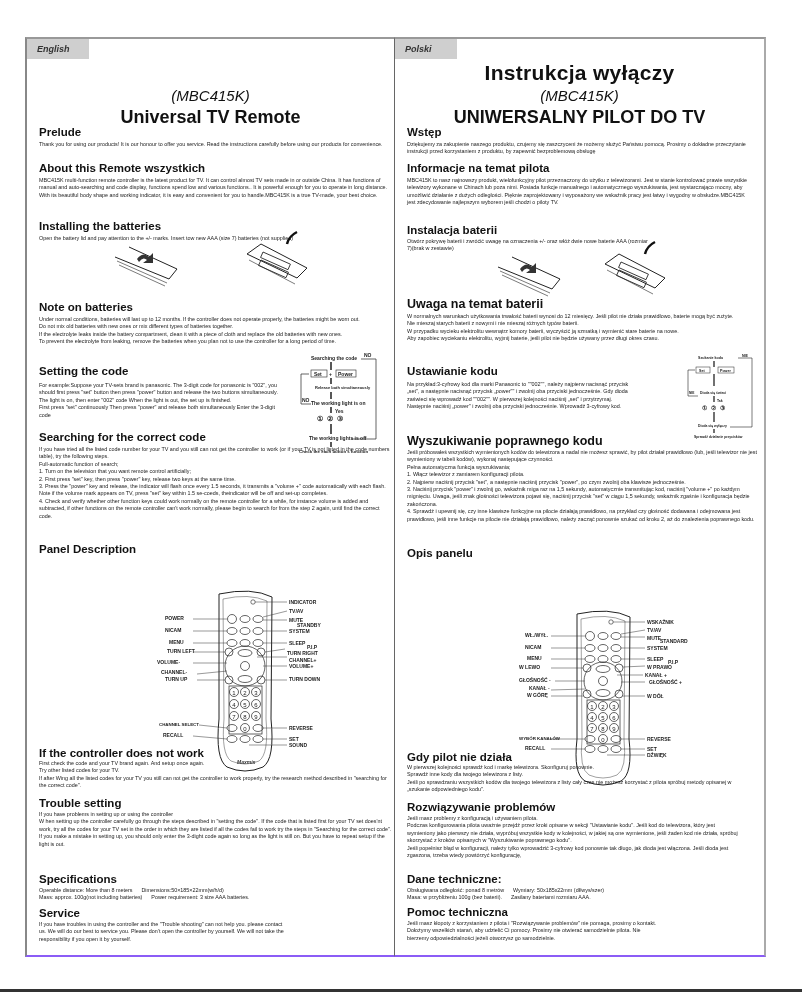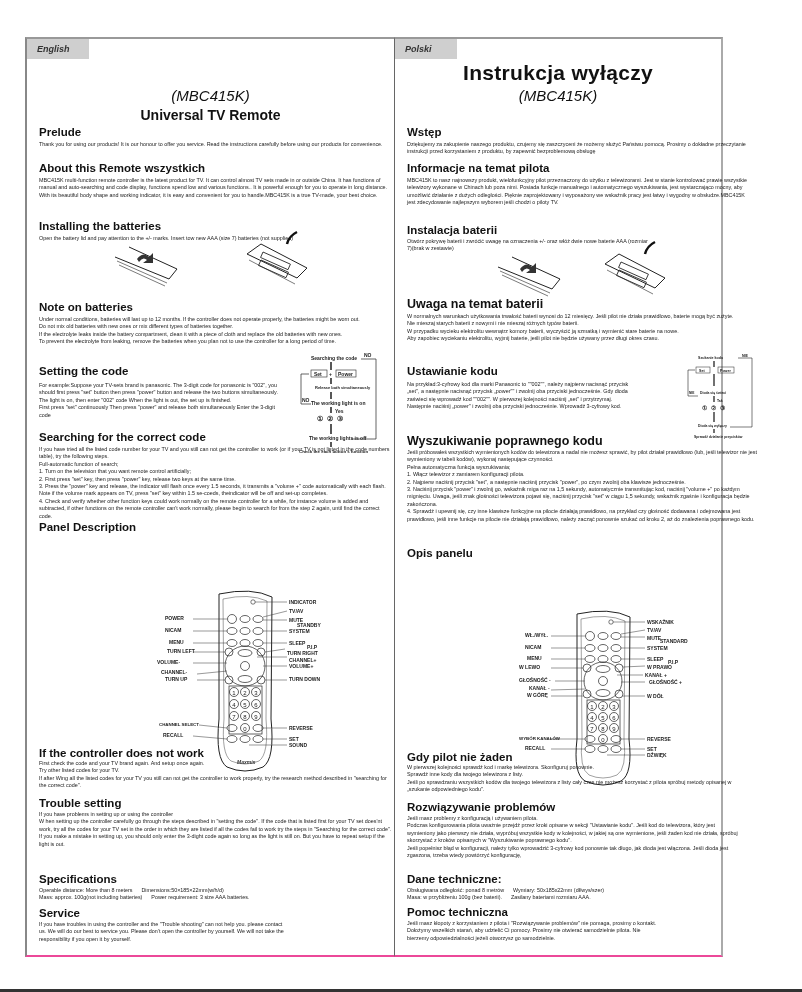--- a/index.html
+++ b/index.html
@@ -1,25 +1,25 @@
 <!DOCTYPE html>
 <html><head>
 <meta charset="utf-8">
 <style>
   html,body{margin:0;padding:0;background:#fff;}
   body{width:802px;height:992px;position:relative;overflow:hidden;font-family:"Liberation Sans",sans-serif;color:#111;}
-  .col{position:absolute;top:37px;height:920px;border-left:2px solid #888;border-top:2px solid #999;border-bottom:2px solid #ec4899;box-sizing:border-box;background:#fff;}
+  .col{position:absolute;top:37px;height:920px;border-left:2px solid #888;border-top:2px solid #999;border-bottom:2px solid #8b5cf6;box-sizing:border-box;background:#fff;}
   #col-en{left:25px;width:369px;}
-  #col-pl{left:394px;width:329px;border-right:2px solid #aaa;border-left:1px solid #666;}
+  #col-pl{left:394px;width:372px;border-right:2px solid #aaa;border-left:1px solid #666;}
   .lang-tab{position:absolute;top:0;left:0;background:#cfcfcf;font-weight:bold;font-style:italic;font-size:9px;color:#333;padding:5px 10px 5px 10px;width:42px;}
   .inner{position:absolute;left:12px;right:8px;}
   .title{position:absolute;left:0;right:0;text-align:center;font-weight:bold;}
   .t1{font-size:21px;letter-spacing:.3px;}
   .t2{font-size:15px;font-style:italic;font-weight:normal;}
-  .t3{font-size:14px;}
+  .t3{font-size:18px;}
   .h{position:absolute;font-weight:bold;font-size:11.5px;margin:0;text-align:center;}
   .h.big{font-size:12.5px;}
   .p{position:absolute;font-size:5.4px;line-height:7.4px;color:#222;margin:0;}
   .p div{white-space:normal;}
   svg{position:absolute;overflow:visible;}
   .lbl{font-family:"Liberation Sans",sans-serif;font-size:5px;fill:#222;font-weight:bold;}
   .bottom-rule{position:absolute;left:0;top:989px;width:802px;height:3px;background:#333;}
 </style>
 </head>
 <body>
@@ -79,21 +79,21 @@
     <div class="h" style="top:130px;">Searching for the correct code</div>
     <div class="p" style="top:145px;width:355px;">
       <div>If you have tried all the listed code number for your TV and you still can not get the controller to work (or if your TV is not listed in the code numbers table), try the following steps.</div>
       <div>Full-automatic function of search;</div>
       <div>1. Turn on the television that you want remote control artificially;</div>
       <div>2. First press "set" key, then press "power" key, release two keys at the same time.</div>
       <div>3. Press the "power" key and release, the indicator will flash once every 1.5 seconds, it transmits a "volume +" code automatically with each flash. Note if the volume mark appears on TV, press "set" key within 1.5 se-coeds, theindicator will be off and set-up completes.</div>
       <div>4. Check and verify whether other function keys could work normally on the remote controller for a while, for instance volume is added and subtracted, if other functions on the remote controller can't work normally, please begin to search for from the step 2 again, until find the correct code.</div>
     </div>
 
-    <div class="h" style="top:220px;">Panel Description</div>
+    <div class="h" style="top:242px;">Panel Description</div>
   </div>
 
   <svg style="left:264px;top:315px;" width="95" height="100" viewBox="0 0 95 100">
     <text class="lbl" x="20" y="6">Searching the code</text>
     <text class="lbl" x="73" y="3">NO</text>
     <path d="M70 5 H85 V85 H60" stroke="#222" fill="none" stroke-width=".7"></path>
     <line x1="40" y1="8" x2="40" y2="16" stroke="#111" stroke-width="1.4"></line>
     <rect x="20" y="16" width="16" height="7" fill="none" stroke="#222" stroke-width=".6"></rect>
     <text class="lbl" x="23" y="21.5">Set</text>
     <text class="lbl" x="38" y="21.5">+</text>
@@ -246,20 +246,21 @@
       <div>If you have troubles in using the controller and the "Trouble shooting" can not help you. please contact us. We will do our best to service you. Please don't open the controller by yourself. We will not take the responsibility if you open it by yourself.</div>
     </div>
   </div>
 </div>
 
 <div id="col-pl" class="col">
   <div class="lang-tab">Polski</div>
 
   <div class="title t1" style="top:22px;">Instrukcja wyłączy</div>
   <div class="title t2" style="top:48px;">(MBC415K)</div>
+  <div class="title t3" style="top:68px;">UNIWERSALNY PILOT DO TV</div>
 
   <div class="inner" style="top:87px;">
     <div class="h" style="top:0;">Wstęp</div>
     <div class="p" style="top:15px;width:345px;">
         <div>Dziękujemy za zakupienie naszego produktu, czujemy się zaszczyceni że możemy służyć Państwu pomocą. Prosimy o dokładne przeczytanie instrukcji przed korzystaniem z produktu, by zapewnić bezproblemową obsługę</div>
       </div>
 
     <div class="h" style="top:36px;">Informacje na temat pilota</div>
     <div class="p" style="top:51px;width:345px;">
         <div>MBC415K to nasz najnowszy produkt, wielofunkcyjny pilot przeznaczony do użytku z  telewizorami. Jest w stanie kontrolować prawie wszystkie telewizory wykonane w Chinach lub poza nimi. Posiada funkcje manualnego i automatycznego wyszukiwania, jest wystarczająco mocny, aby umożliwić działanie z dużych odległości. Pięknie zaprojektowany i wyposażony we wskaźnik pracy jest łatwy i wygodny w obsłudze.MBC415K jest zdecydowanie najlepszym wyborem jeśli chodzi o piloty TV.</div>
@@ -433,21 +434,21 @@
       <text x="130" y="68">KANAŁ +</text>
       <text x="134" y="75">GŁOŚNOŚĆ +</text>
       <text x="132" y="89">W DÓŁ</text>
       <text x="132" y="132">REVERSE</text>
       <text x="132" y="142">SET</text>
       <text x="132" y="148">DŹWIĘK</text>
     </g>
   </svg>
 
   <div class="inner" style="top:712px;">
-    <div class="h" style="top:0;">Gdy pilot nie żaden</div>
+    <div class="h" style="top:0;">Gdy pilot nie działa</div>
     <div class="p" style="top:13px;width:330px;">
       <div>W pierwszej kolejności sprawdź kod i markę telewizora. Skonfiguruj ponownie.</div>
       <div>Sprawdź inne kody dla twojego telewizora z listy.</div>
       <div>Jeśli po sprawdzaniu wszystkich kodów dla twojego telewizora z listy cały czas nie możesz korzystać z pilota spróbuj metody opisanej w „szukanie odpowiedniego kodu".</div>
     </div>
 
     <div class="h" style="top:50px;">Rozwiązywanie problemów</div>
     <div class="p" style="top:64px;width:335px;">
       <div>Jeśli masz problemy z konfiguracją i używaniem pilota.</div>
       <div>Podczas konfigurowania pilota uważnie przejdź przez kroki opisane w sekcji "Ustawianie kodu". Jeśli kod do telewizora, który jest wymieniony jako pierwszy nie działa, wypróbuj wszystkie kody w kolejności, w jakiej są one wymienione, jeśli żaden kod nie działa, spróbuj skorzystać z kroków opisanych w "Wyszukiwanie poprawnego kodu".</div>

